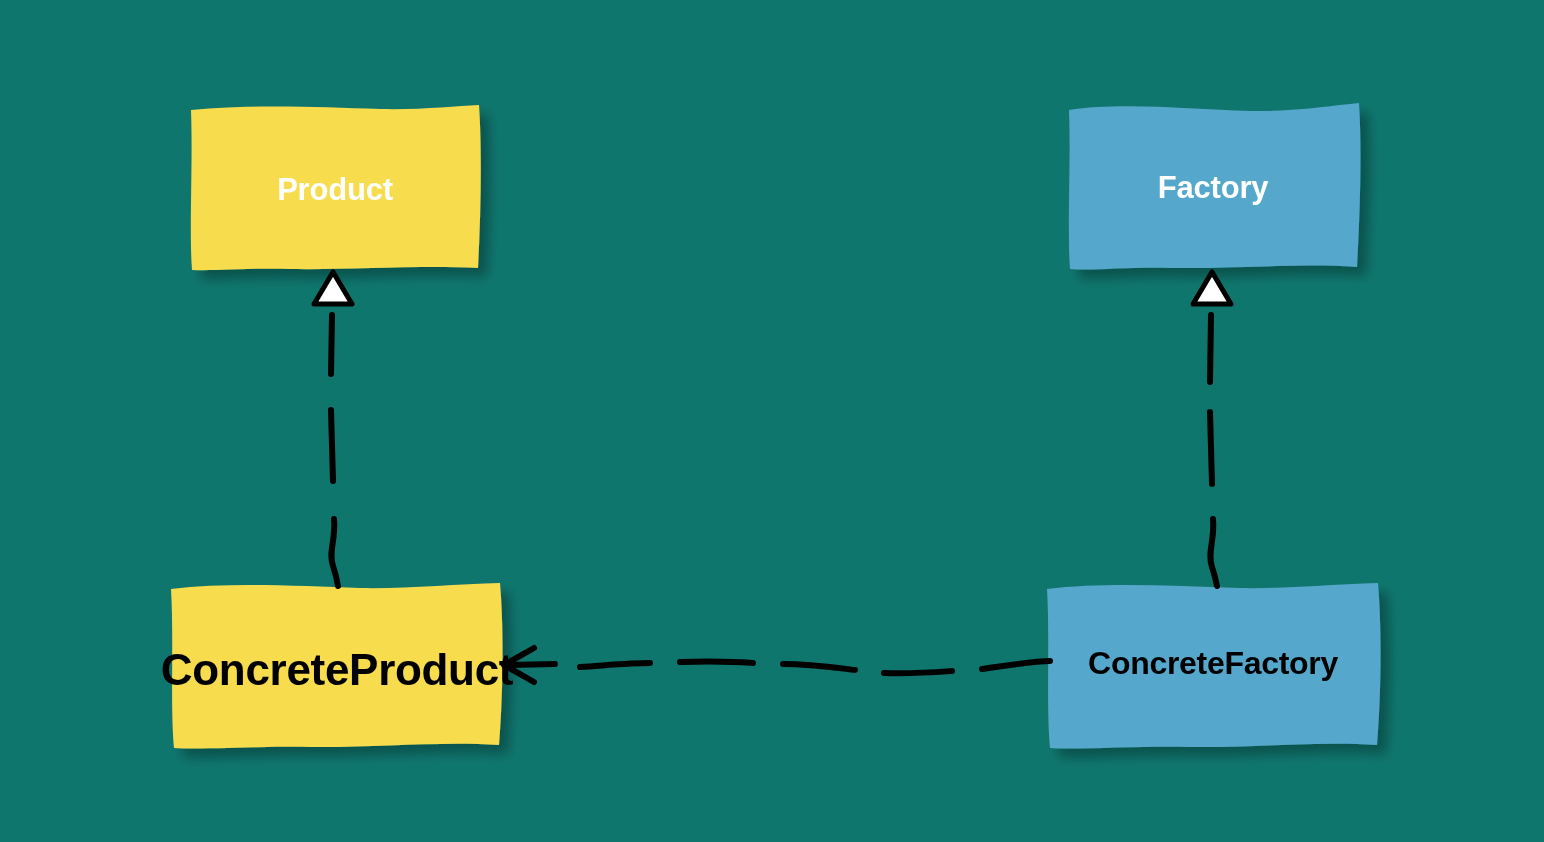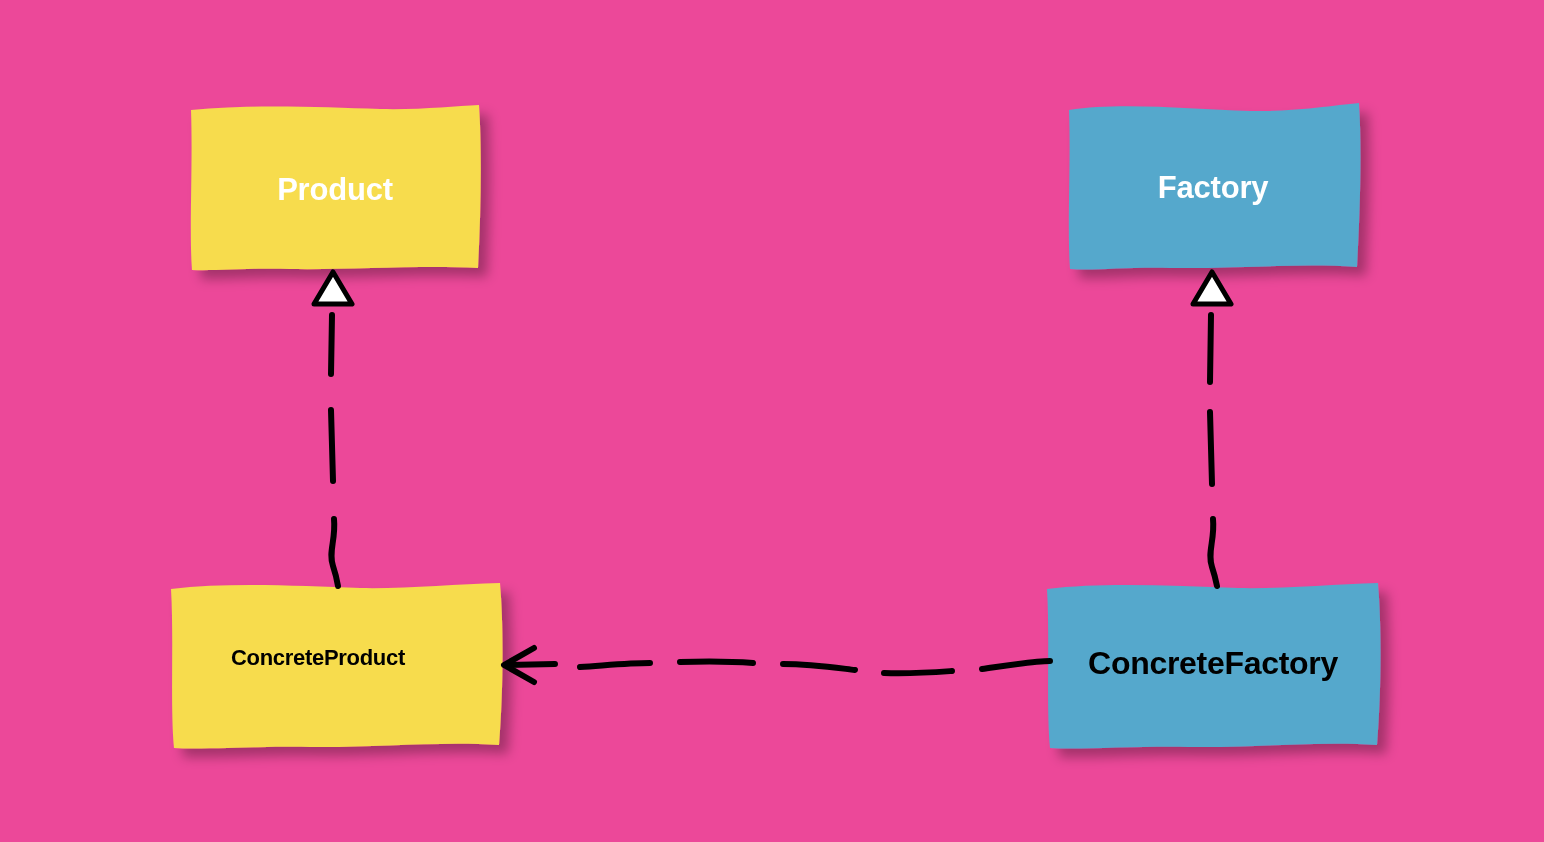--- a/index.html
+++ b/index.html
@@ -43,41 +43,41 @@
   }
   .label-factory {
     left: 1068px;
     top: 170px;
     width: 290px;
     font-size: 31px;
     color: #ffffff;
     letter-spacing: -0.2px;
   }
   .label-concrete-product {
-    left: 133px;
+    left: 152px;
     top: 645px;
     width: 370px;
-    font-size: 22px;
+    font-size: 44px;
     color: #000000;
     letter-spacing: -0.3px;
   }
   .label-concrete-factory {
     left: 1028px;
     top: 645px;
     width: 370px;
     font-size: 32px;
     color: #000000;
     letter-spacing: -0.3px;
     text-align: center;
   }
 </style>
 </head>
 <body>
 
-<div id="canvas" style="background: #ec4899;">
+<div id="canvas" style="background: #0f766e;">
 
   <svg id="diagram-svg" viewBox="0 0 1544 842" xmlns="http://www.w3.org/2000/svg">
     <defs>
       <filter id="boxShadow" x="-25%" y="-25%" width="160%" height="170%">
         <feDropShadow dx="9" dy="9" stdDeviation="6" flood-color="#000000" flood-opacity="0.30"></feDropShadow>
       </filter>
     </defs>
 
     <g>
       <path filter="url(#boxShadow)" fill="#F7DC4E" d="M191,110

